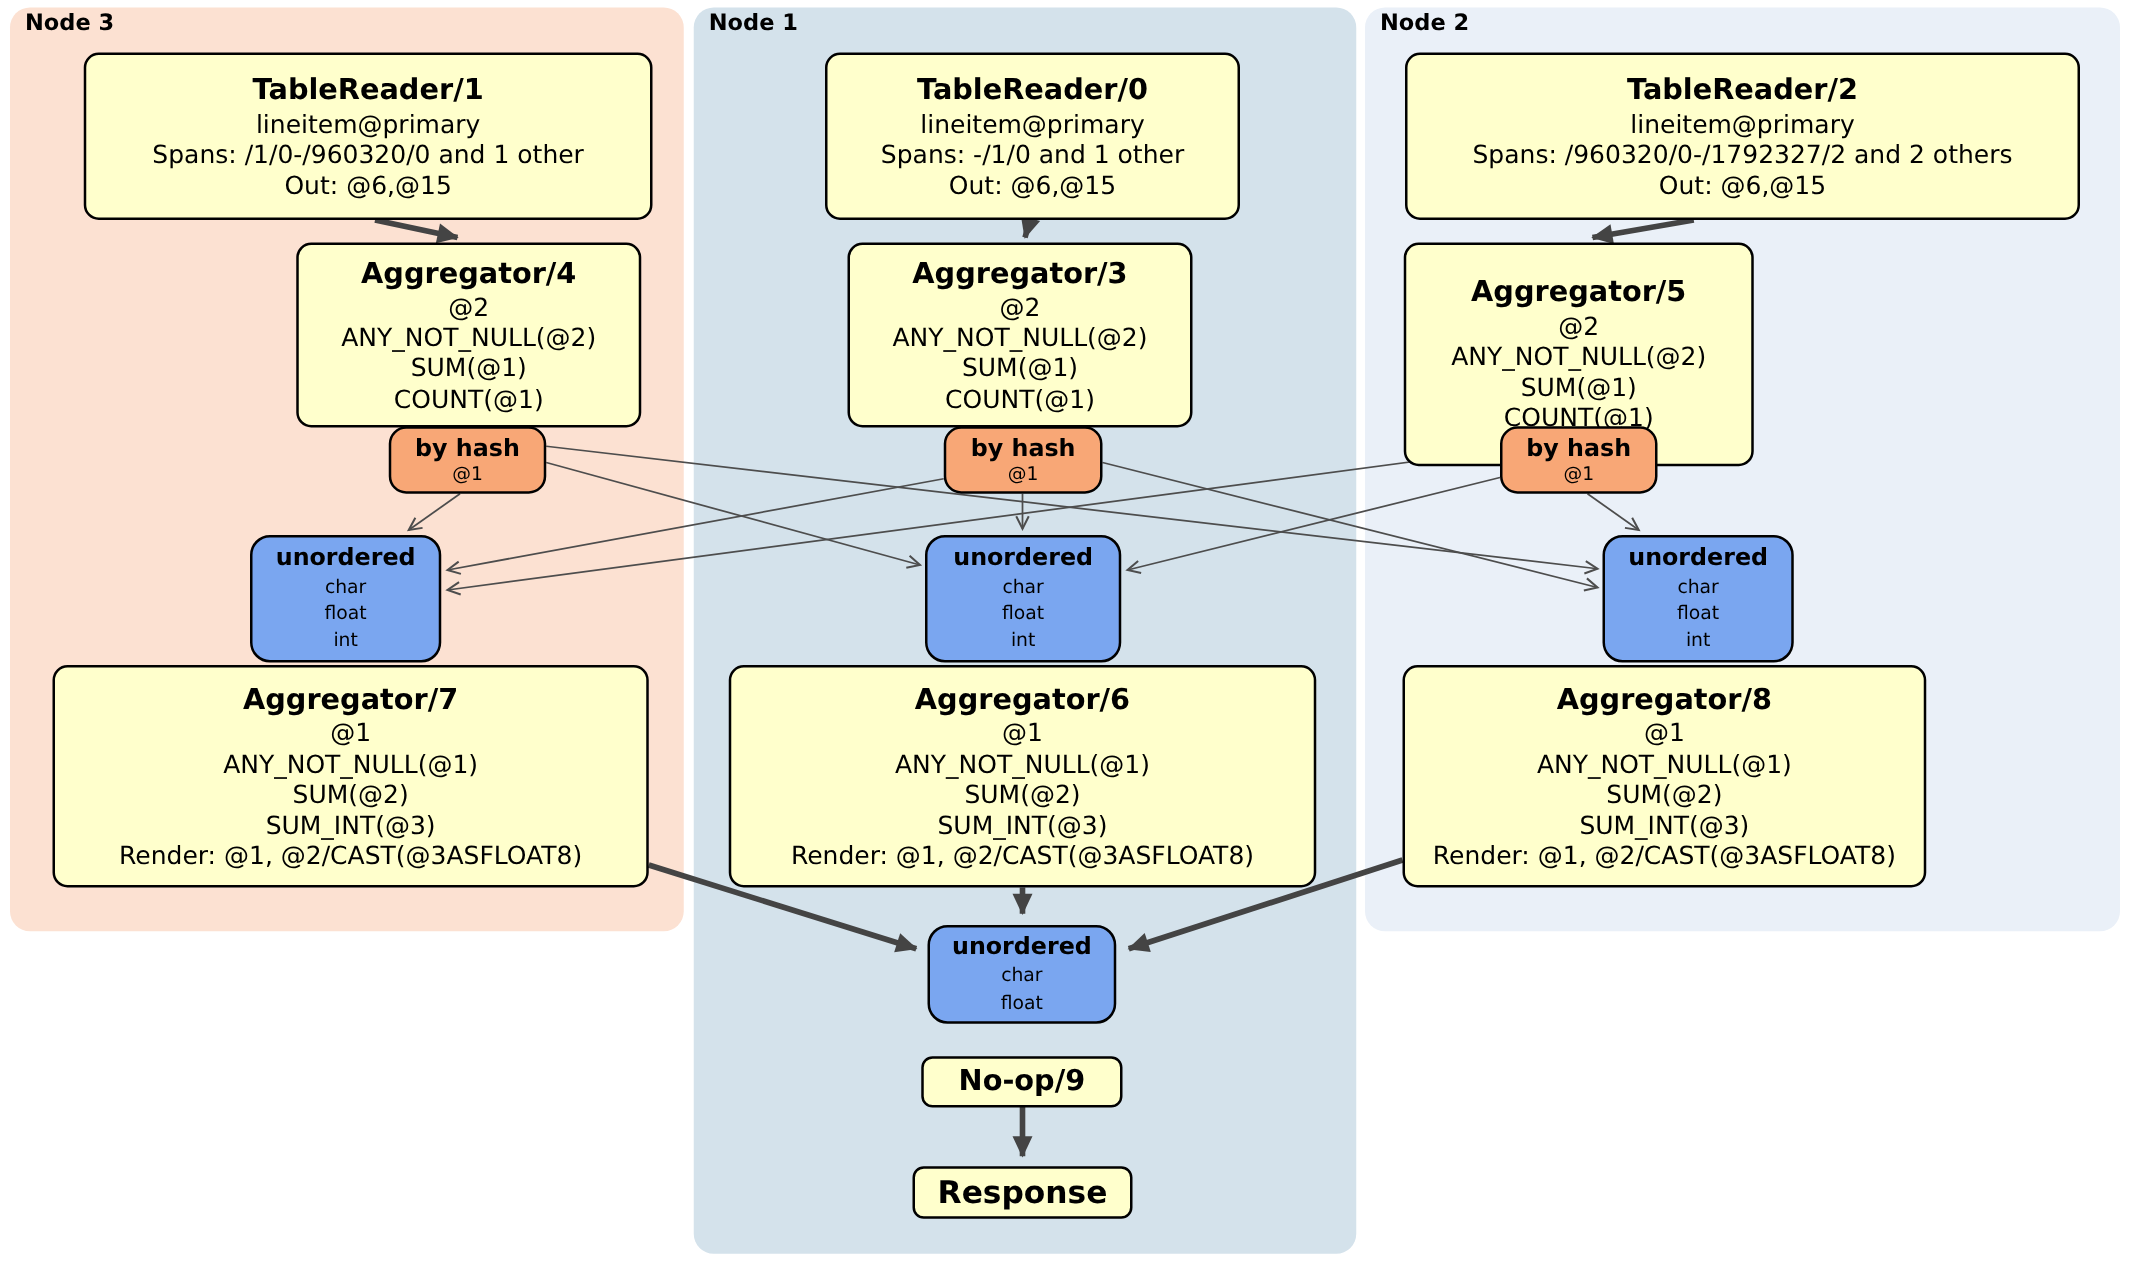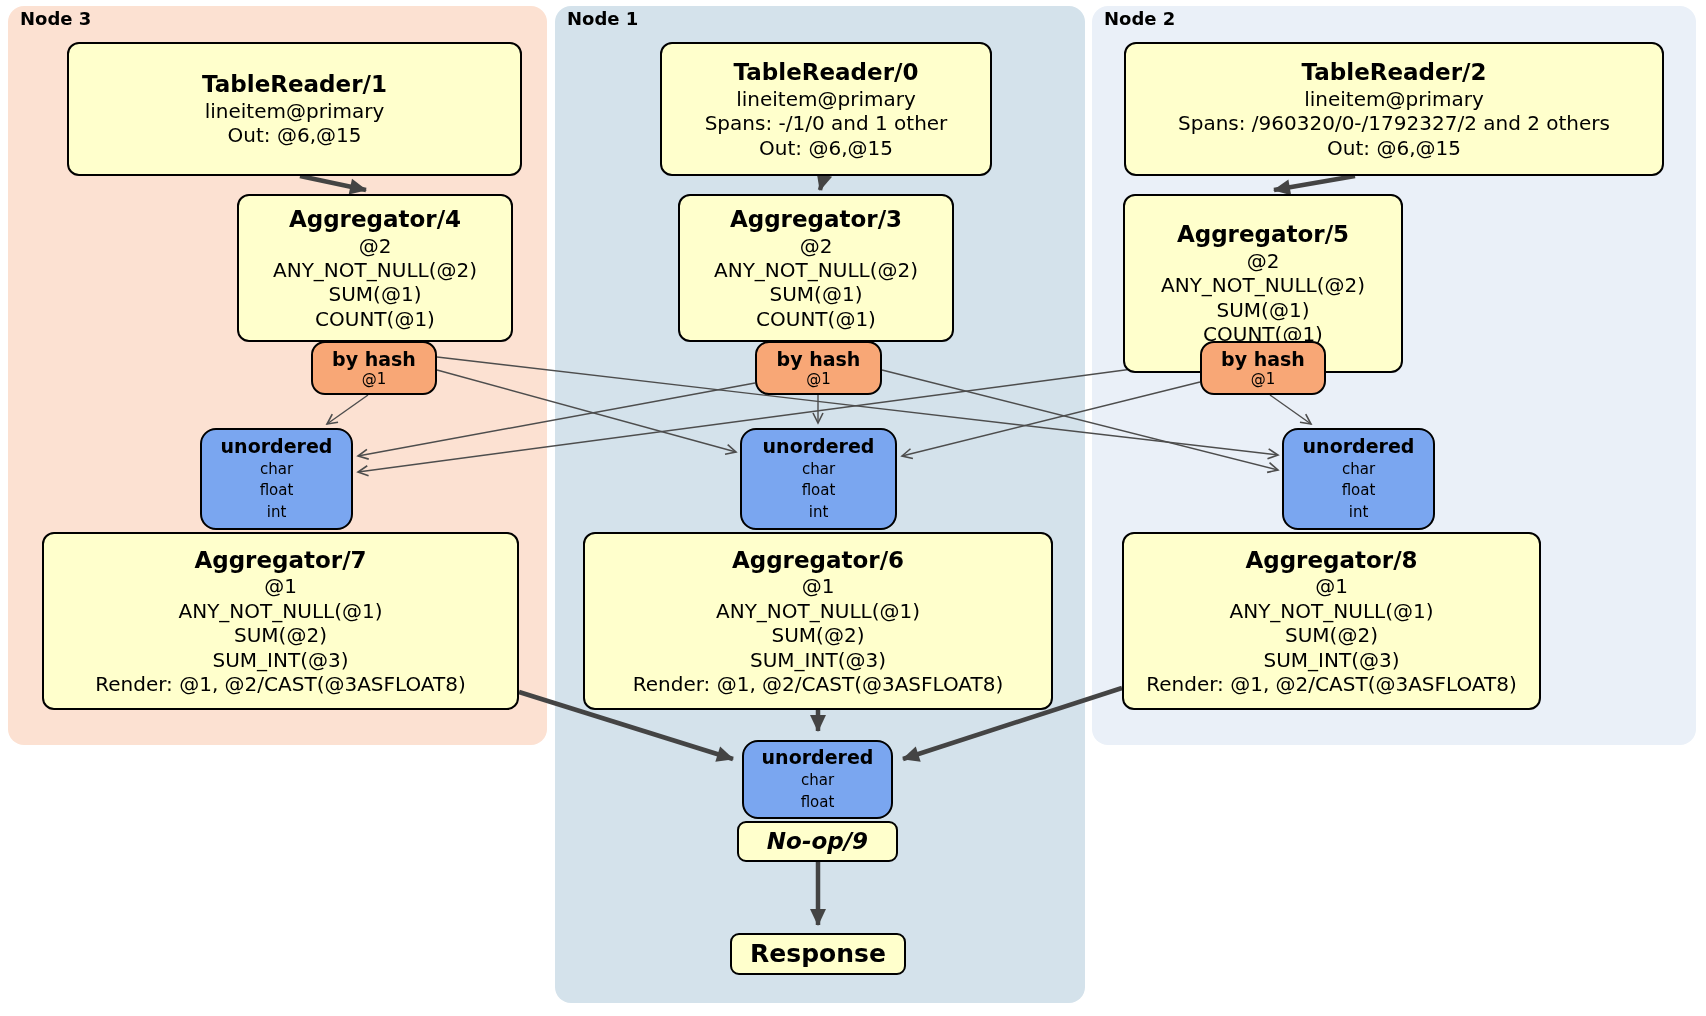--- a/index.html
+++ b/index.html
@@ -61,20 +61,21 @@
     <line x1="818" y1="395" x2="818" y2="423" stroke="#4d4d4d" stroke-width="1.4" marker-end="url(#mthin)"></line>
     <line x1="882" y1="370" x2="1278" y2="470" stroke="#4d4d4d" stroke-width="1.4" marker-end="url(#mthin)"></line>
     <line x1="1200" y1="360" x2="358" y2="472" stroke="#4d4d4d" stroke-width="1.4" marker-end="url(#mthin)"></line>
     <line x1="1200" y1="382" x2="902" y2="456" stroke="#4d4d4d" stroke-width="1.4" marker-end="url(#mthin)"></line>
     <line x1="1270" y1="395" x2="1311" y2="424" stroke="#4d4d4d" stroke-width="1.4" marker-end="url(#mthin)"></line>
   </svg>
 
   <div class="box" style="left:67px;top:42px;width:455px;height:134px;">
     <div class="title">TableReader/1</div>
     <div class="line">lineitem@primary</div>
+    <div class="line">Spans: /1/0-/960320/0 and 1 other</div>
     <div class="line">Out: @6,@15</div>
   </div>
 
   <div class="box" style="left:237px;top:194px;width:276px;height:148px;">
     <div class="title">Aggregator/4</div>
     <div class="line">@2</div>
     <div class="line">ANY_NOT_NULL(@2)</div>
     <div class="line">SUM(@1)</div>
     <div class="line">COUNT(@1)</div>
   </div>
@@ -171,21 +172,21 @@
     <div class="line">SUM_INT(@3)</div>
     <div class="line">Render: @1, @2/CAST(@3ASFLOAT8)</div>
   </div>
 
   <div class="box stream" style="left:742px;top:740px;width:151px;height:79px;">
     <div class="title">unordered</div>
     <div class="line">char</div>
     <div class="line">float</div>
   </div>
 
-  <div class="box noop" style="left:737px;top:821px;width:161px;height:41px;font-style:italic;">
+  <div class="box noop" style="left:737px;top:845px;width:161px;height:41px;">
     <div class="title">No-op/9</div>
   </div>
 
   <div class="box response" style="left:730px;top:933px;width:176px;height:42px;">
     <div class="title">Response</div>
   </div>
 
 </div>
 
 </body></html>

